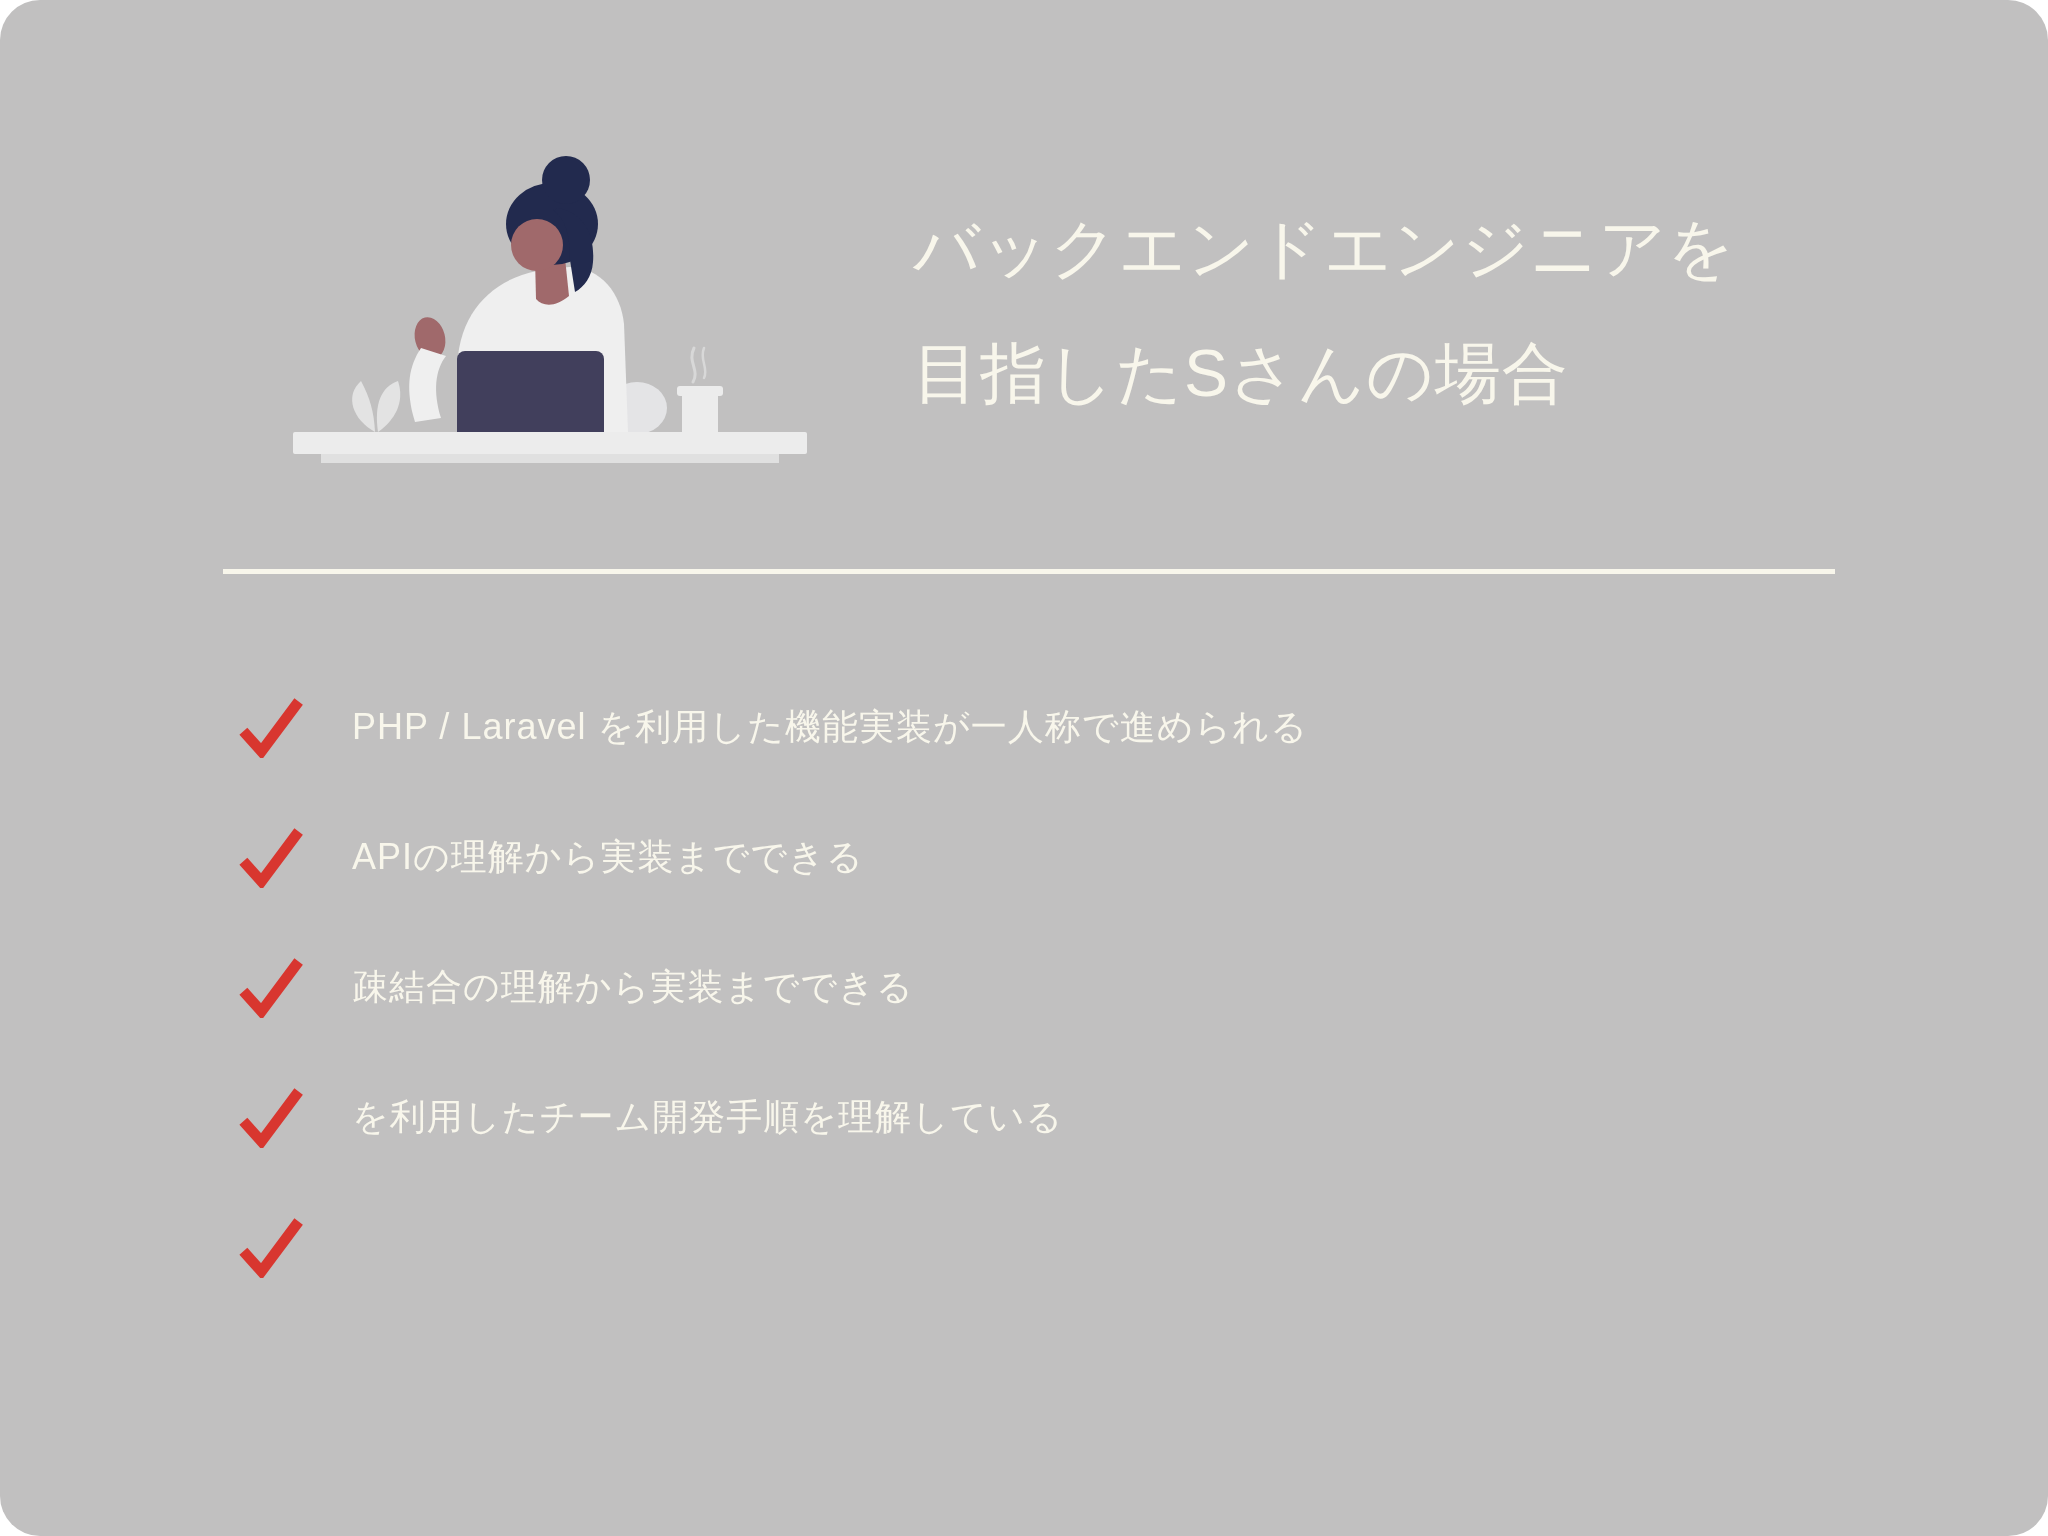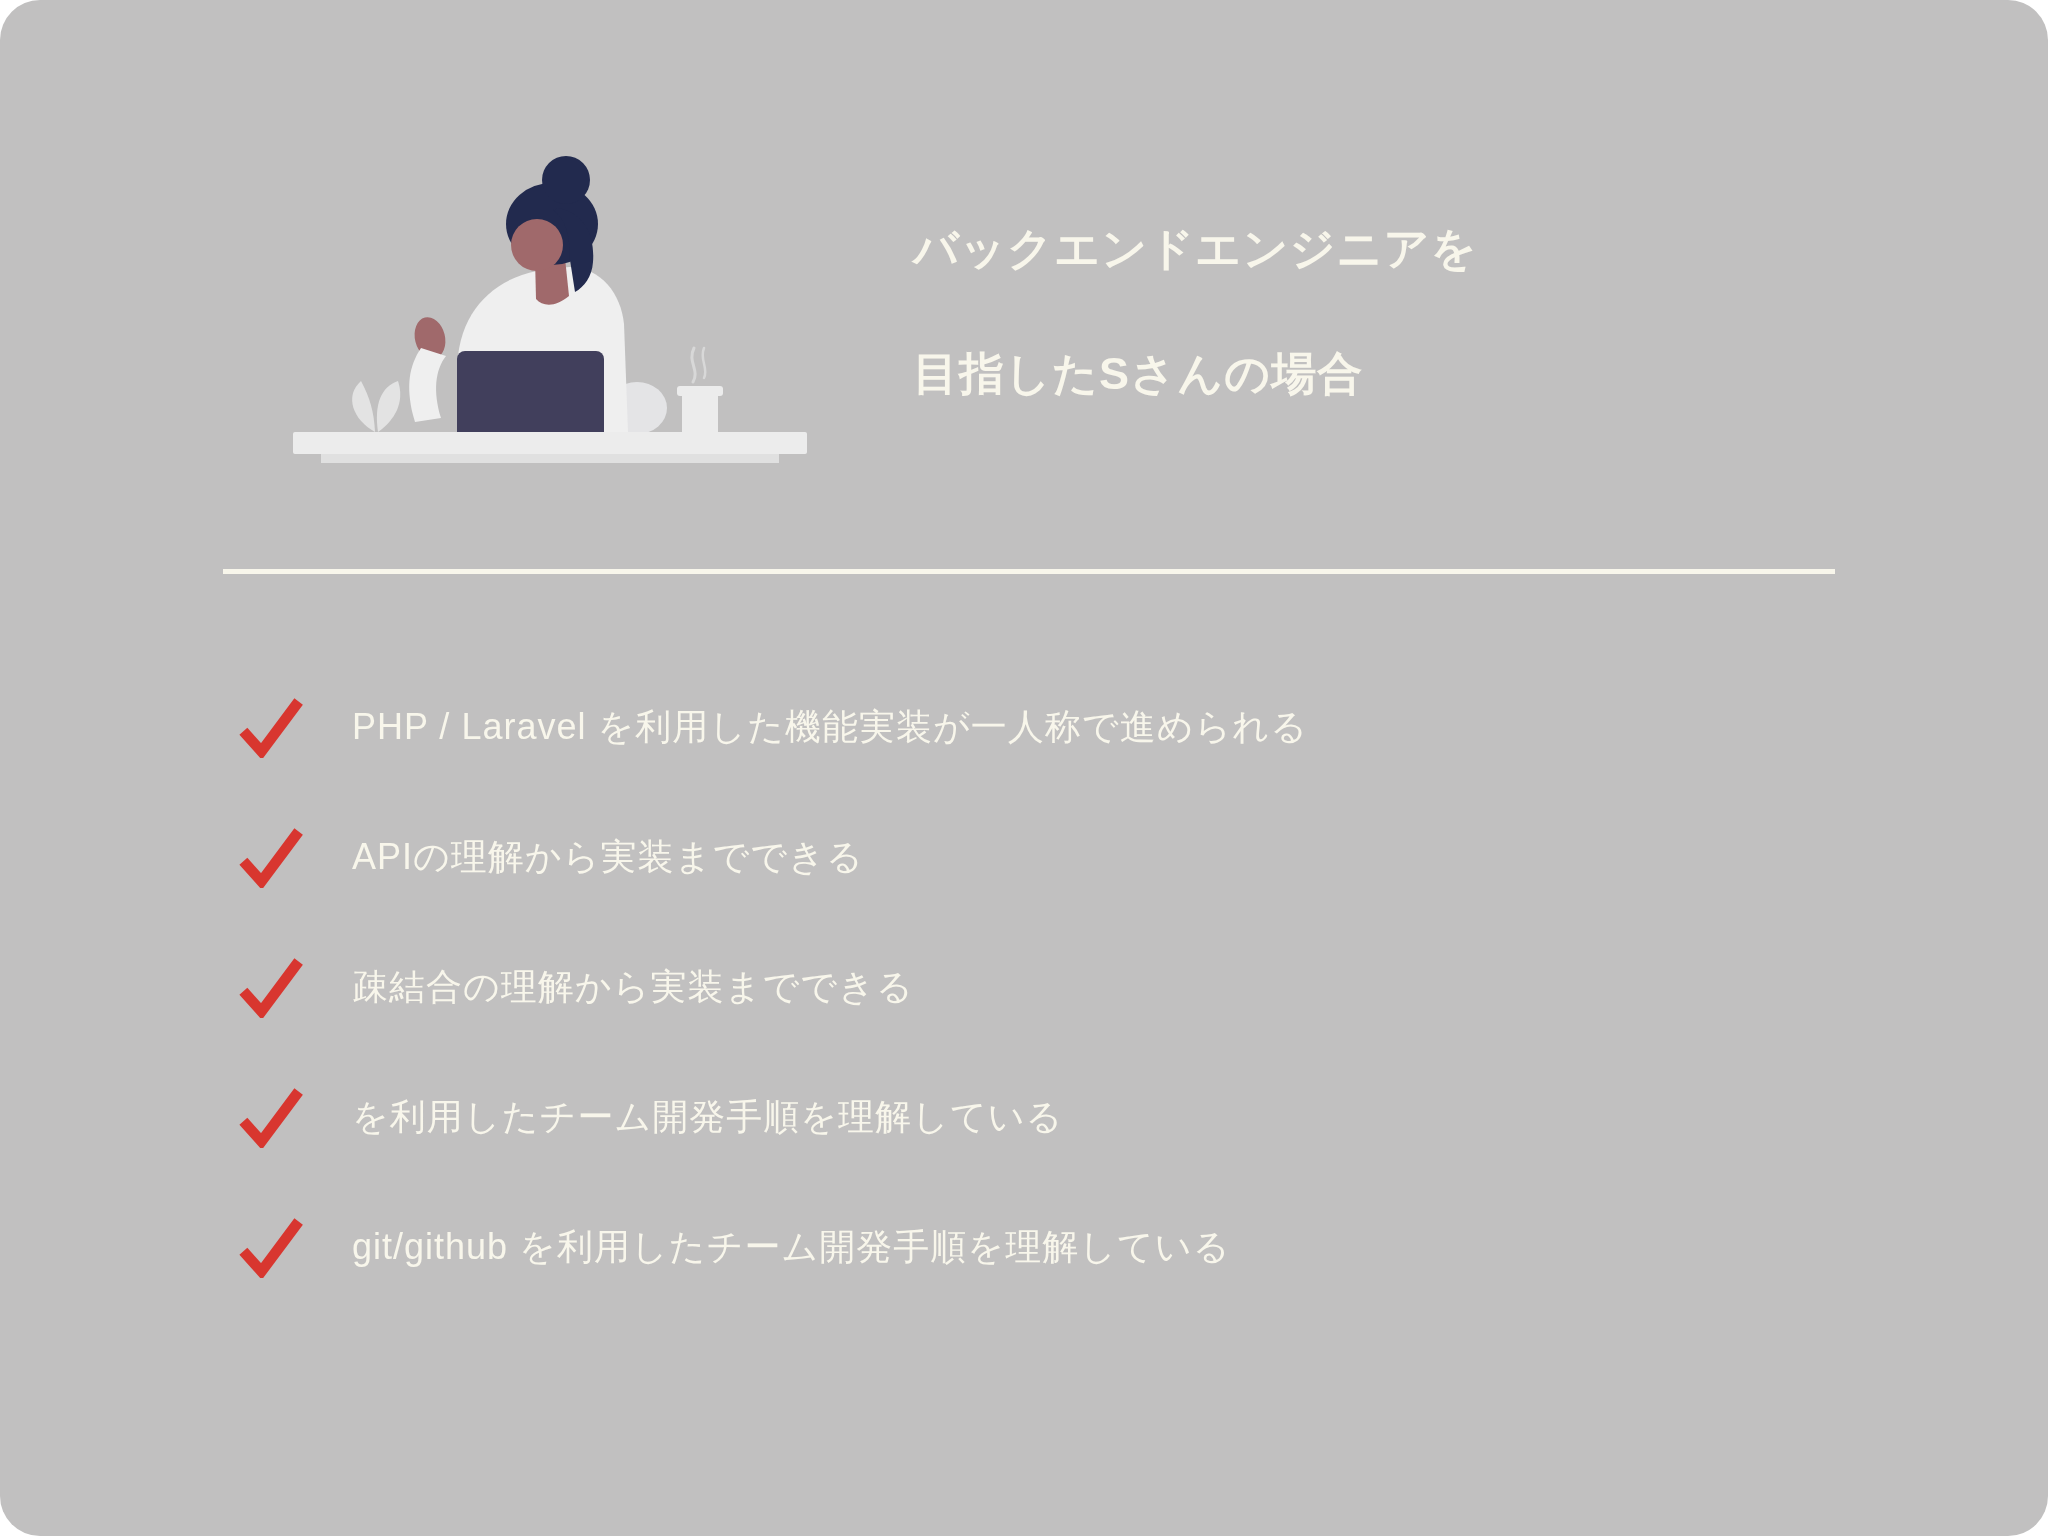--- a/index.html
+++ b/index.html
@@ -16,22 +16,22 @@
   }
   .illustration {
     position: absolute;
     left: 225px; top: 110px;
     width: 620px; height: 380px;
   }
   .title {
     position: absolute;
     left: 913px; top: 186px;
     color: #F8F6EB;
-    font-size: 45px;
-    font-weight: 700;
+    font-size: 66px;
+    font-weight: 400;
     line-height: 125px;
     letter-spacing: 1px;
     white-space: nowrap;
   }
   .divider {
     position: absolute;
     left: 223px; top: 569px;
     width: 1612px; height: 5px;
     background: #F8F6EB;
   }
@@ -135,17 +135,16 @@
       <svg class="check-icon" viewBox="0 0 64 58" xmlns="http://www.w3.org/2000/svg">
         <polyline points="6,33 23,52 58,5" fill="none" stroke="#D8362F" stroke-width="10"></polyline>
       </svg>
       <span class="check-text">を利用したチーム開発手順を理解している</span>
     </div>
 
     <div class="check-item">
       <svg class="check-icon" viewBox="0 0 64 58" xmlns="http://www.w3.org/2000/svg">
         <polyline points="6,33 23,52 58,5" fill="none" stroke="#D8362F" stroke-width="10"></polyline>
       </svg>
-      <span class="check-text">git/github を利用したチーム開発手順を理解している</span>
     </div>
 
   </div>
 </div>
 
 </body></html>

